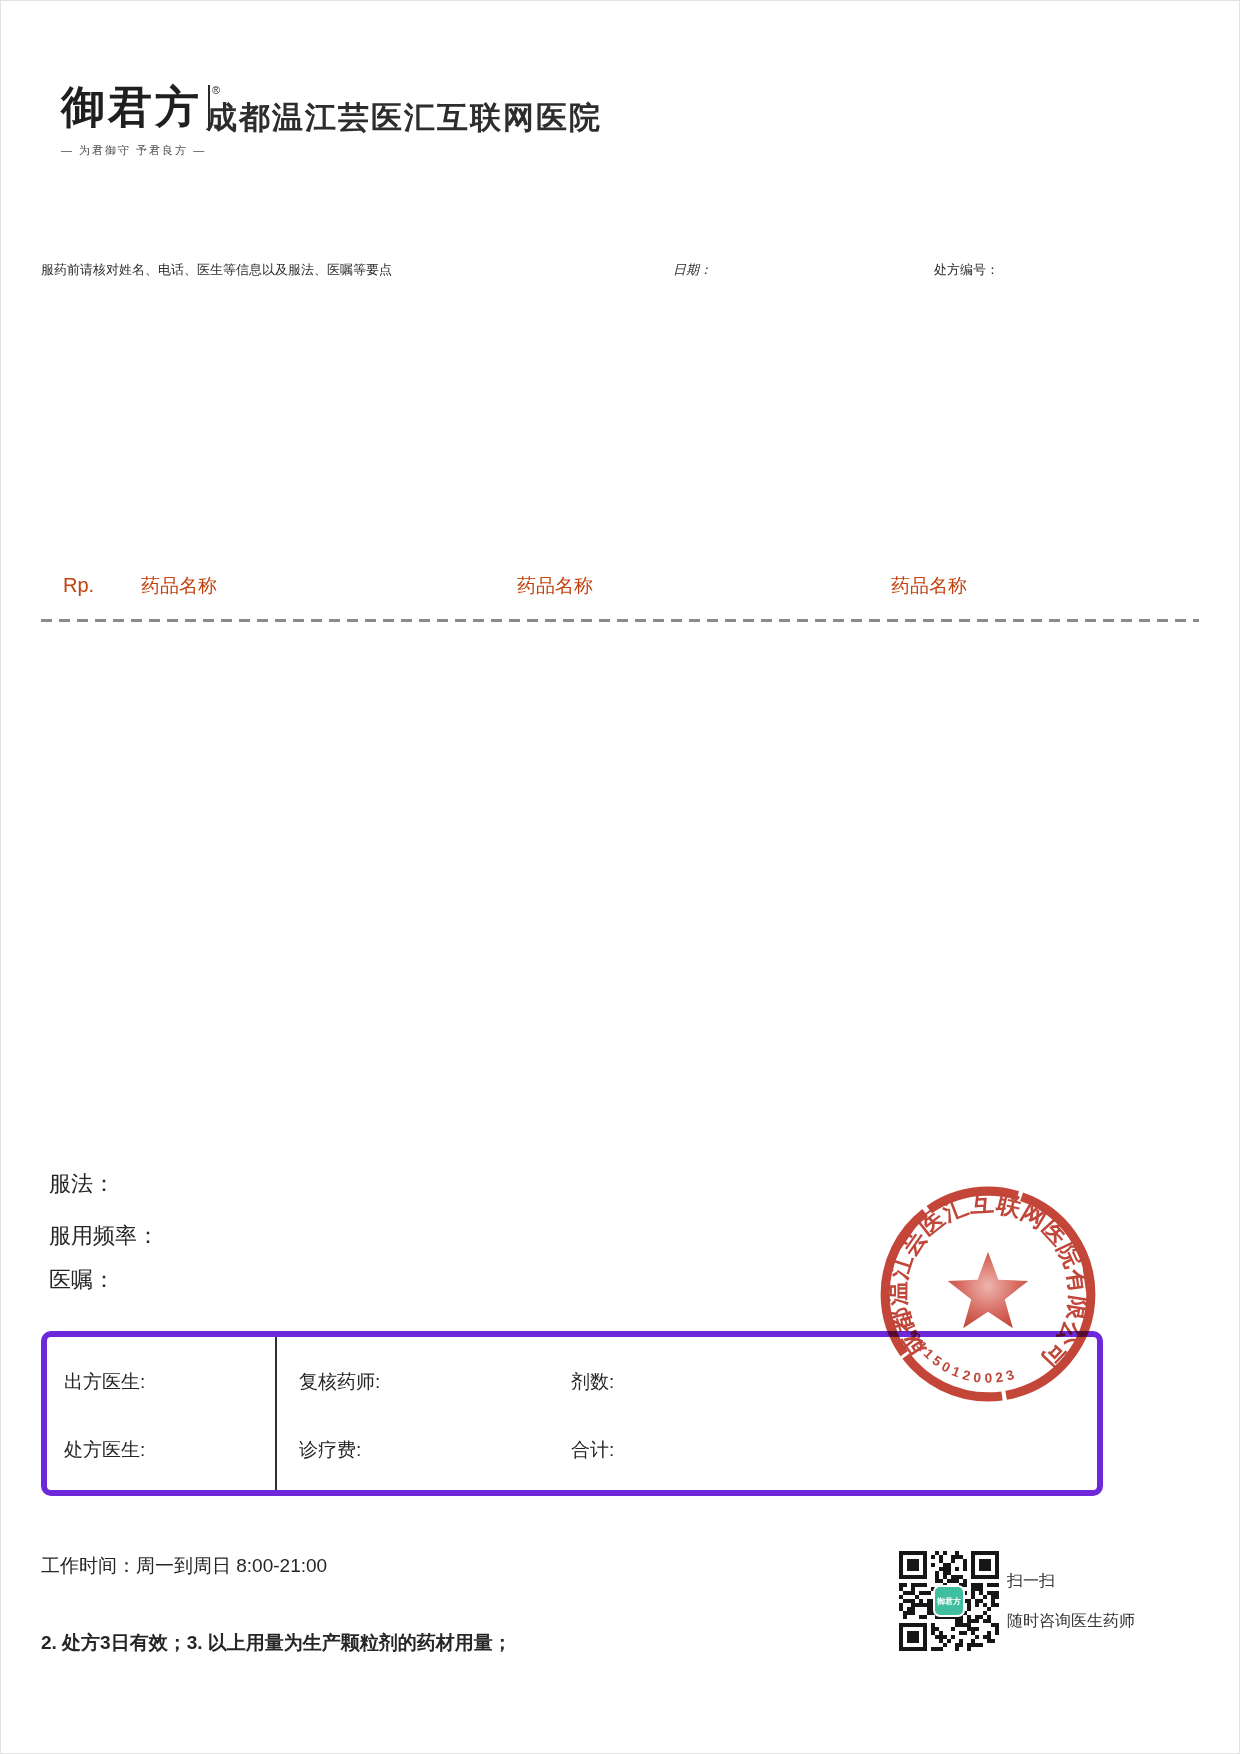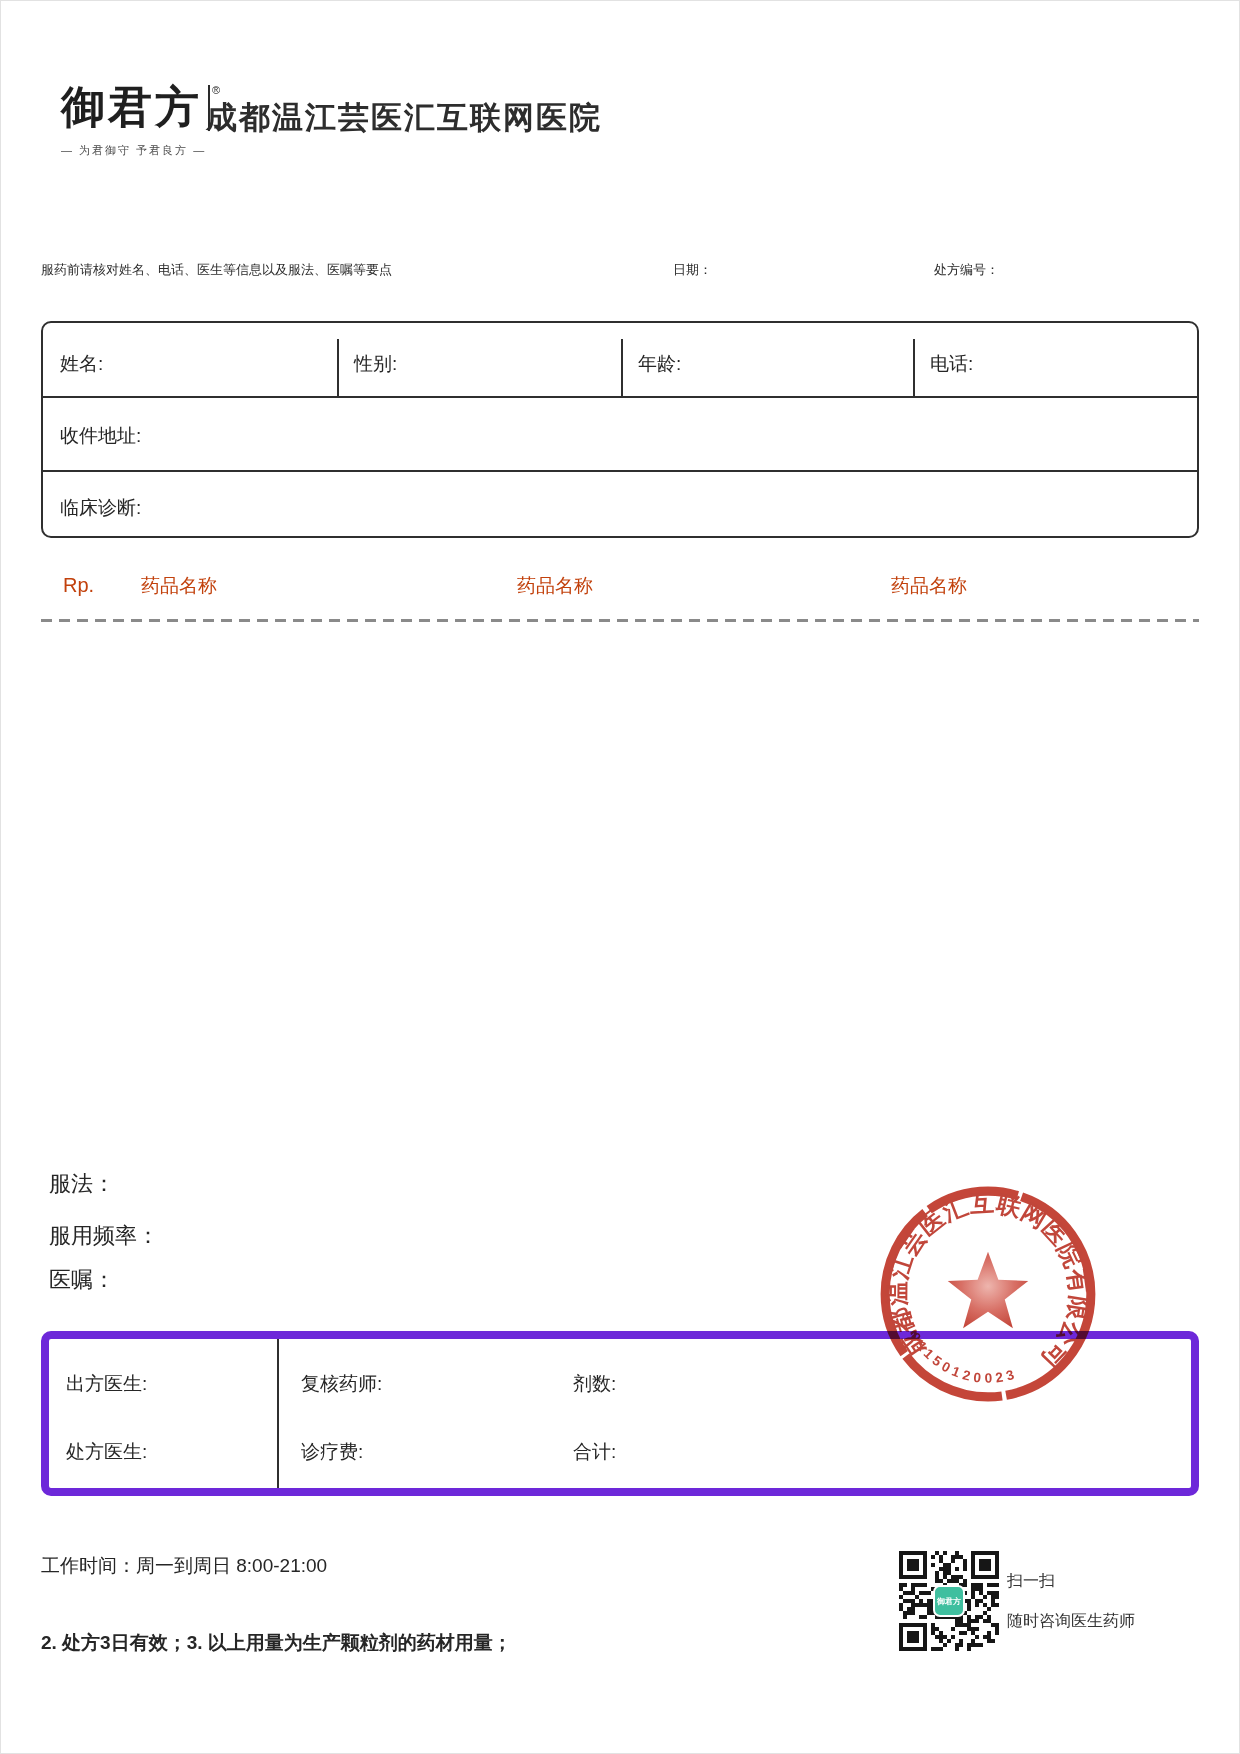--- a/index.html
+++ b/index.html
@@ -20,21 +20,21 @@
   .logo-divider{width:2px;height:46px;background:#2a2a2a;margin-left:6px;}
   .reg-mark{font-size:11px;color:#2a2a2a;margin-left:2px;line-height:1;}
   .tagline{margin-top:12px;font-size:11px;letter-spacing:2px;color:#4a4a4a;white-space:nowrap;}
   .hospital-title{
     position:absolute;left:205px;top:96px;margin:0;
     font-size:31px;font-weight:700;letter-spacing:2px;color:#2d2d2d;
   }
   
   .notice-row{position:absolute;left:40px;top:260px;width:1160px;height:26px;font-size:13px;color:#2b2b2b;}
   .notice-check{position:absolute;left:0;top:0;}
-  .notice-date{position:absolute;left:632px;top:0;}
+  .notice-date{position:absolute;left:632px;top:0;font-style:italic;}
   .notice-rxno{position:absolute;left:893px;top:0;}
   
   .patient-box{
     position:absolute;left:40px;top:320px;width:1158px;height:217px;
     border:2px solid #2f2f2f;border-radius:10px;box-sizing:border-box;
   }
   .patient-box .hline{position:absolute;left:0;width:100%;height:2px;background:#2f2f2f;}
   .hline-1{top:73px;}
   .hline-2{top:147px;}
   .vdiv{position:absolute;top:16px;height:57px;width:2px;background:#2f2f2f;}
@@ -63,22 +63,22 @@
   .usage-method{top:1168px;}
   .usage-frequency{top:1220px;}
   .usage-advice{top:1264px;}
   
   .seal{
     position:absolute;left:866px;top:1172px;width:242px;height:242px;
     mix-blend-mode:multiply;z-index:5;
   }
   
   .signature-box{
-    position:absolute;left:40px;top:1330px;width:1158px;height:165px;
-    border:8px solid #6d28d9;border-radius:10px;box-sizing:border-box;
+    position:absolute;left:40px;top:1330px;width:1062px;height:165px;
+    border:6px solid #6d28d9;border-radius:10px;box-sizing:border-box;
   }
   .sig-vdiv{position:absolute;left:228px;top:0;bottom:0;width:2px;background:#2f2f2f;}
   .sig-label{position:absolute;font-size:19px;color:#262626;}
   .sig-out-doctor{left:17px;top:32px;}
   .sig-rx-doctor{left:17px;top:100px;}
   .sig-pharmacist{left:252px;top:32px;}
   .sig-fee{left:252px;top:100px;}
   .sig-doses{left:524px;top:32px;}
   .sig-total{left:524px;top:100px;}
   
@@ -112,33 +112,20 @@
     <div class="tagline">— 为君御守 予君良方 —</div>
   </div>
   <h1 class="hospital-title">成都温江芸医汇互联网医院</h1>
 
   <div class="notice-row">
     <span class="notice-check">服药前请核对姓名、电话、医生等信息以及服法、医嘱等要点</span>
     <span class="notice-date">日期：</span>
     <span class="notice-rxno">处方编号：</span>
   </div>
 
-  <div class="patient-box">
-    <span class="vdiv vdiv-1"></span>
-    <span class="vdiv vdiv-2"></span>
-    <span class="vdiv vdiv-3"></span>
-    <div class="hline hline-1"></div>
-    <div class="hline hline-2"></div>
-    <span class="pb-label lbl-name">姓名:</span>
-    <span class="pb-label lbl-gender">性别:</span>
-    <span class="pb-label lbl-age">年龄:</span>
-    <span class="pb-label lbl-phone">电话:</span>
-    <span class="pb-label lbl-address">收件地址:</span>
-    <span class="pb-label lbl-diagnosis">临床诊断:</span>
-  </div>
 
   <div class="rx-header">
     <span class="rp-label">Rp.</span>
     <span class="drug-col-1">药品名称</span>
     <span class="drug-col-2">药品名称</span>
     <span class="drug-col-3">药品名称</span>
   </div>
   <div class="dashed-separator"></div>
 
   <span class="usage-label usage-method">服法：</span>

